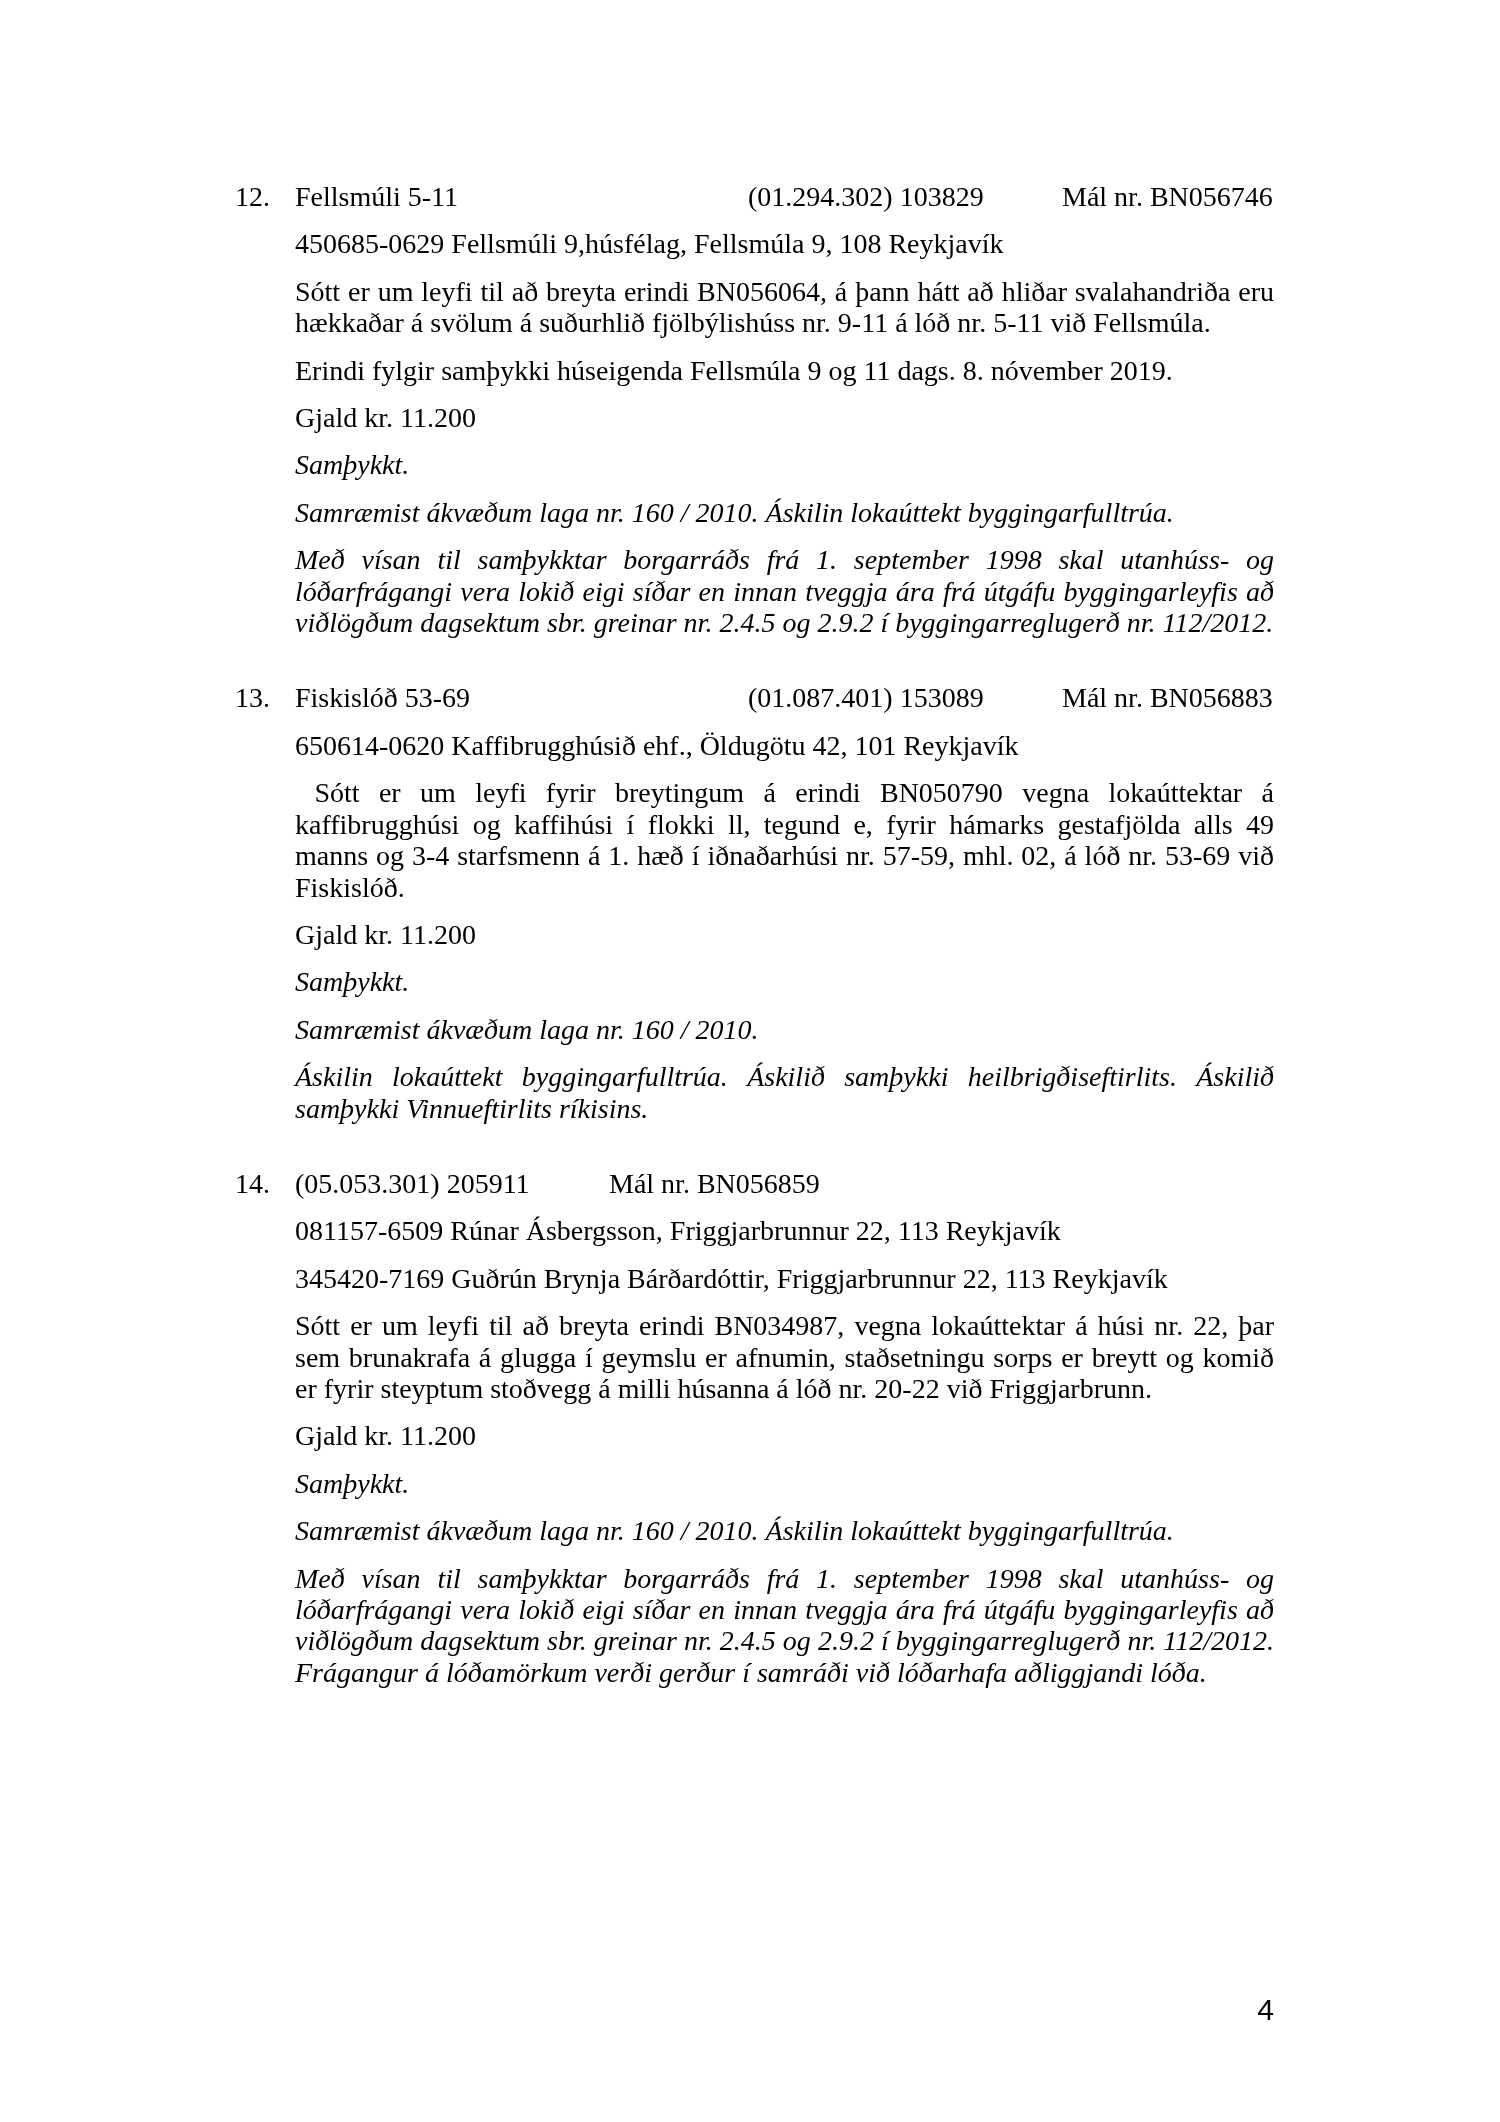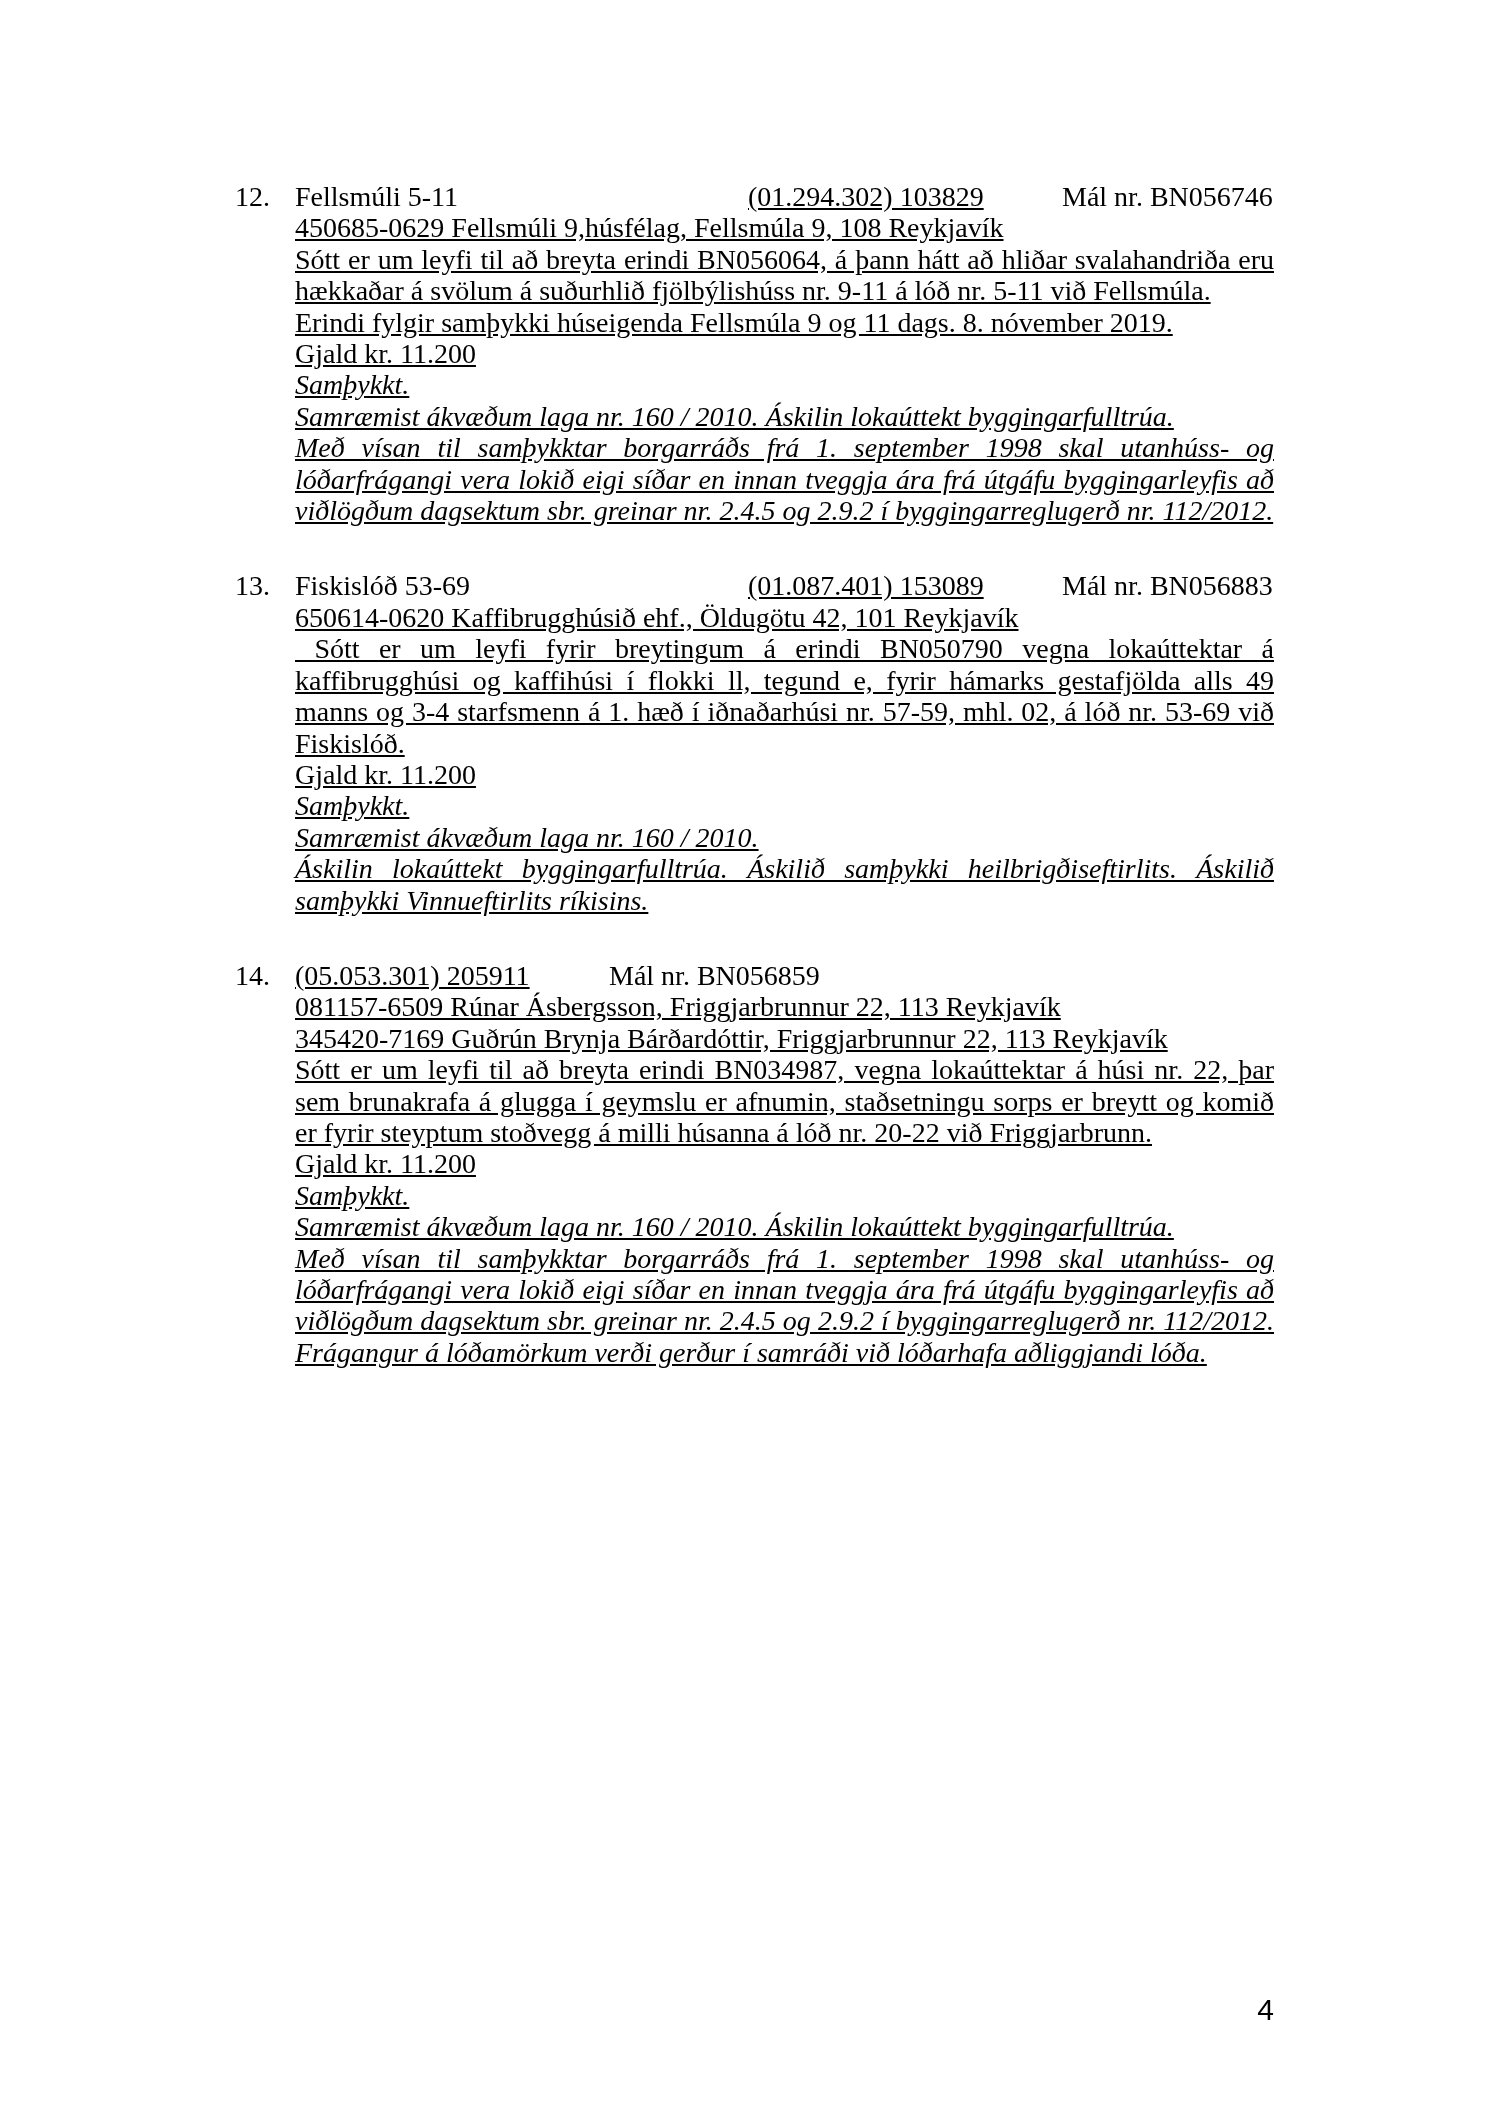--- a/index.html
+++ b/index.html
@@ -26,26 +26,25 @@
   }
   .item + .item {
     margin-top: 44px;
   }
   .item-header {
     display: flex;
     align-items: baseline;
   }
   .col-num   { flex: none; width: 60px; }
   .col-title { flex: none; width: 453px; font-weight: 400; }
-  .col-code  { flex: none; width: 314px; text-decoration: underline; }
+  .col-code  { flex: none; width: 314px; }
   .col-case  { flex: 1; }
   .para {
-    margin: 0 0 0 60px;
+    margin: 16px 0 0 60px;
     width: 979px;
-    text-decoration: underline;
   }
   .justify { text-align: justify; }
   .italic  { font-style: italic; }
   .page-num {
     position: absolute;
     top: 1994px;
     left: 235px;
     width: 1039px;
     text-align: right;
     font-family: "Liberation Sans", sans-serif;

